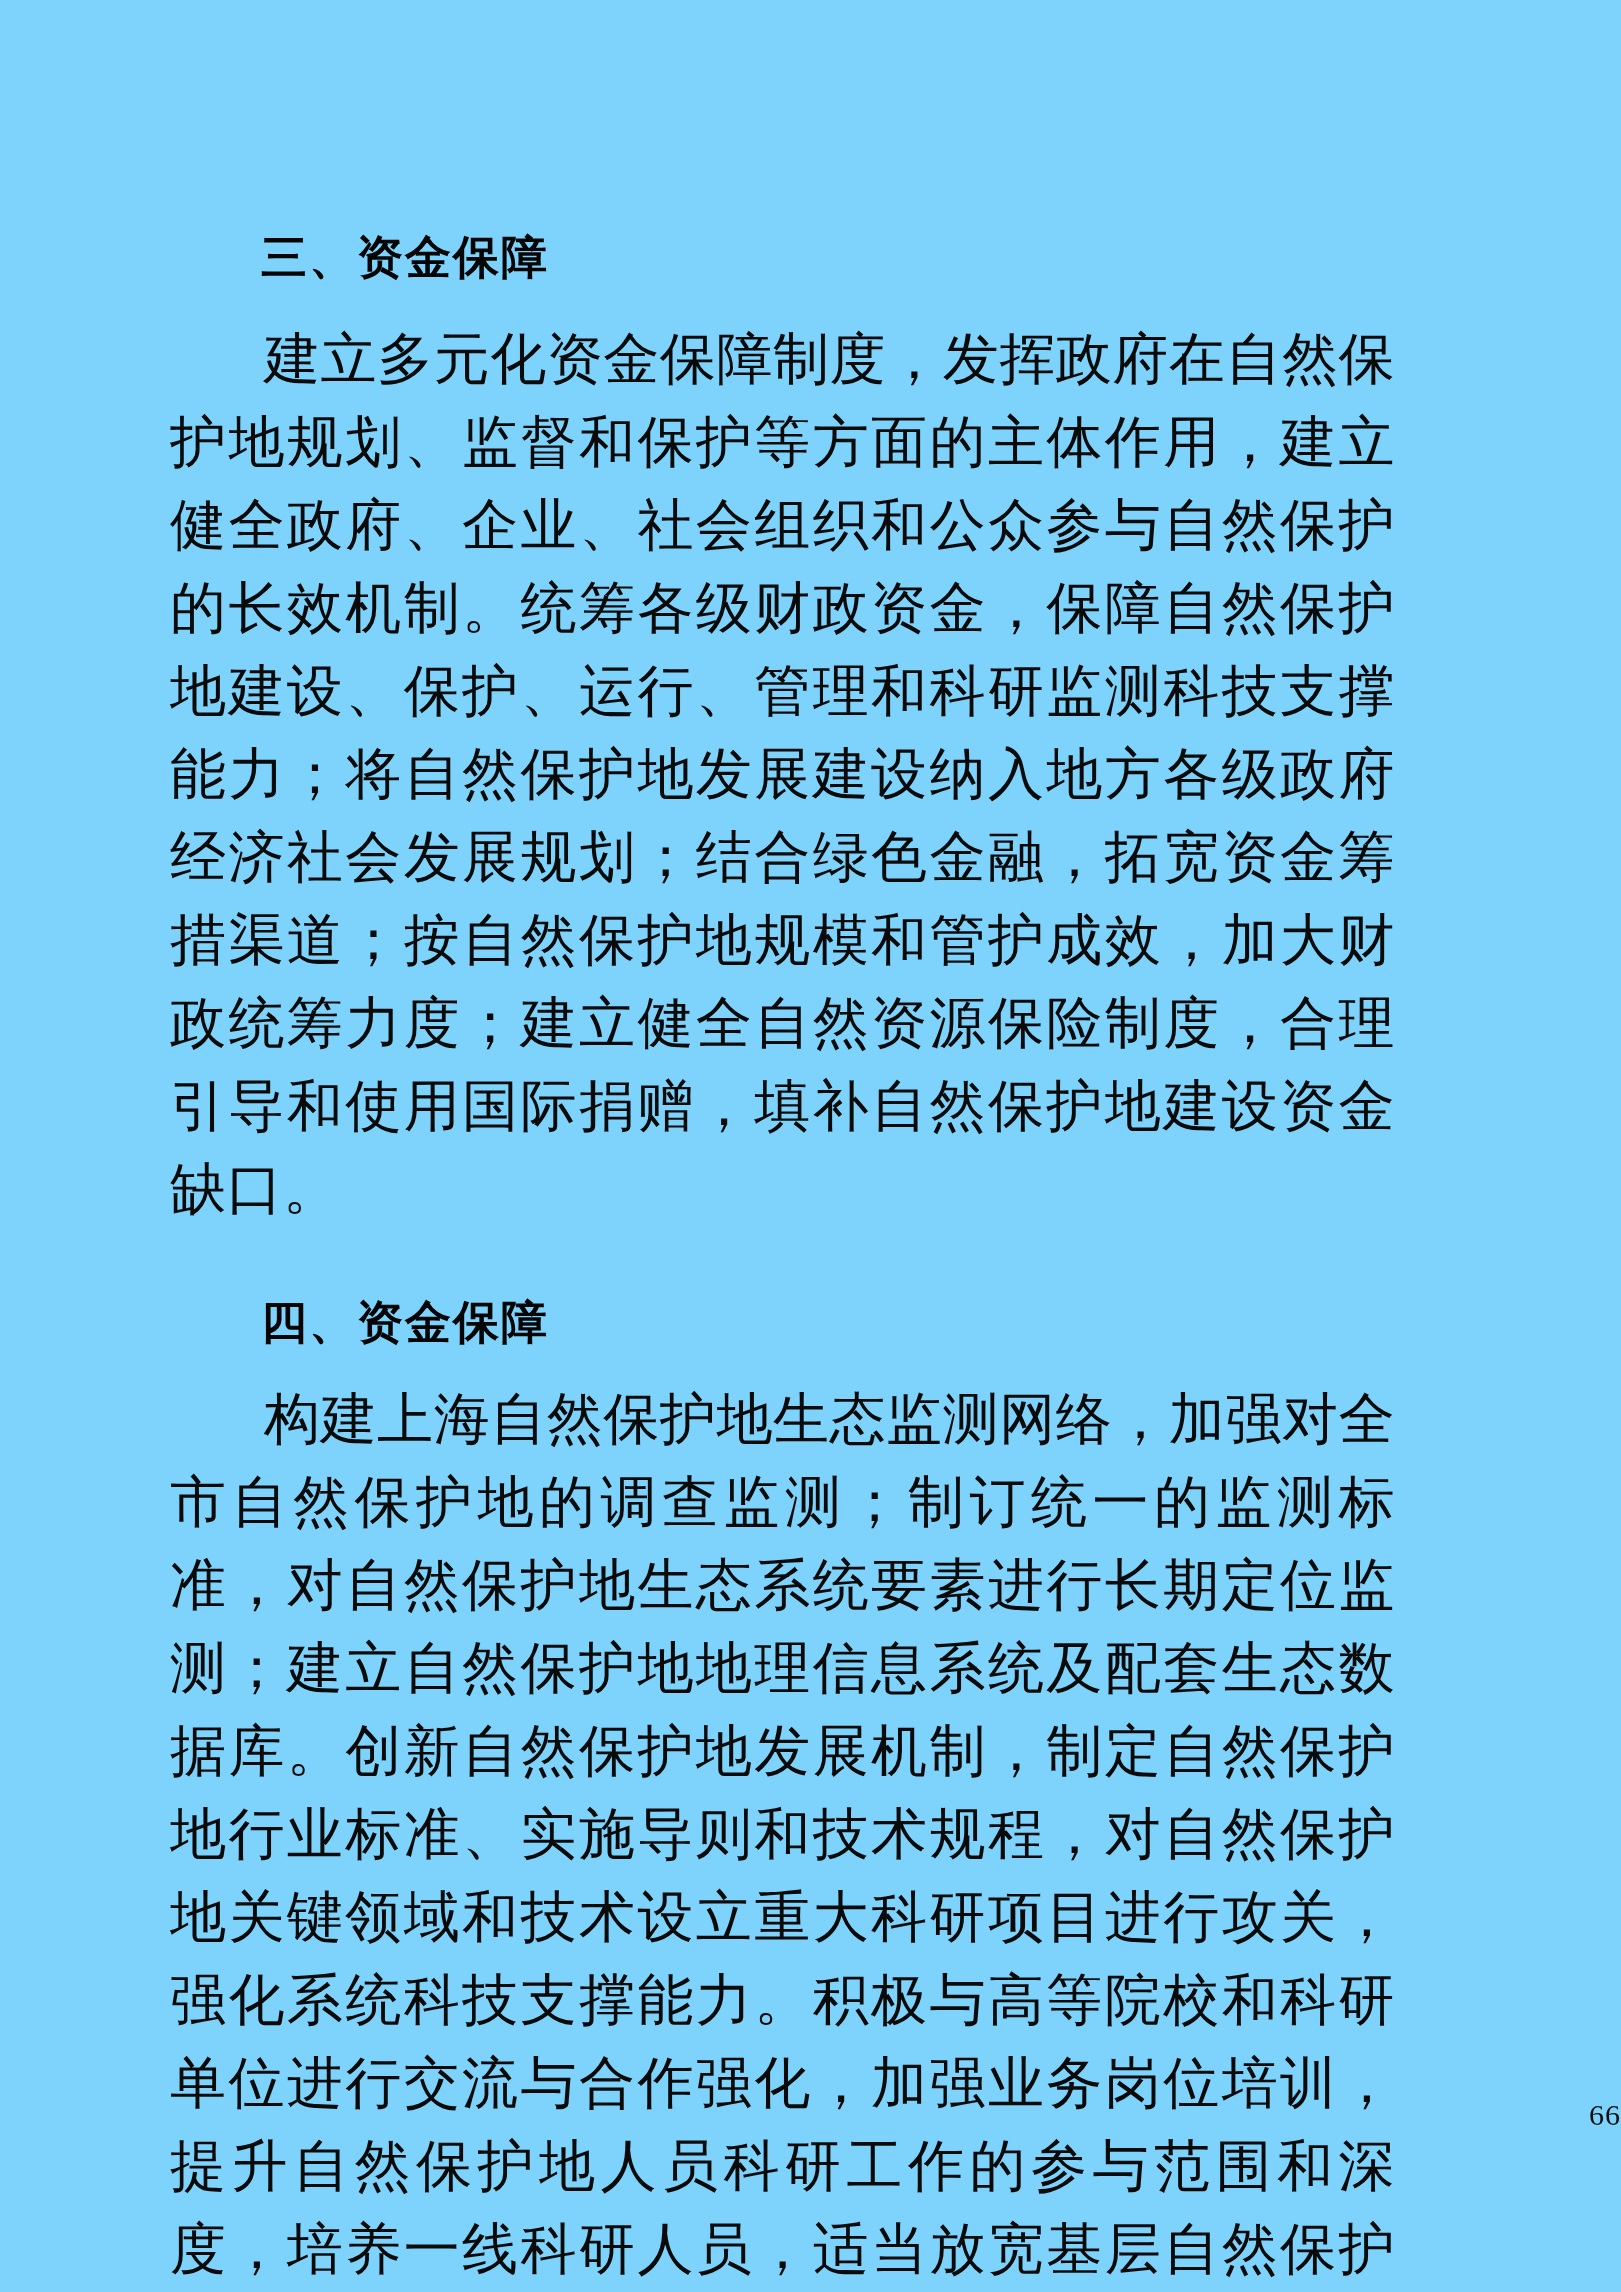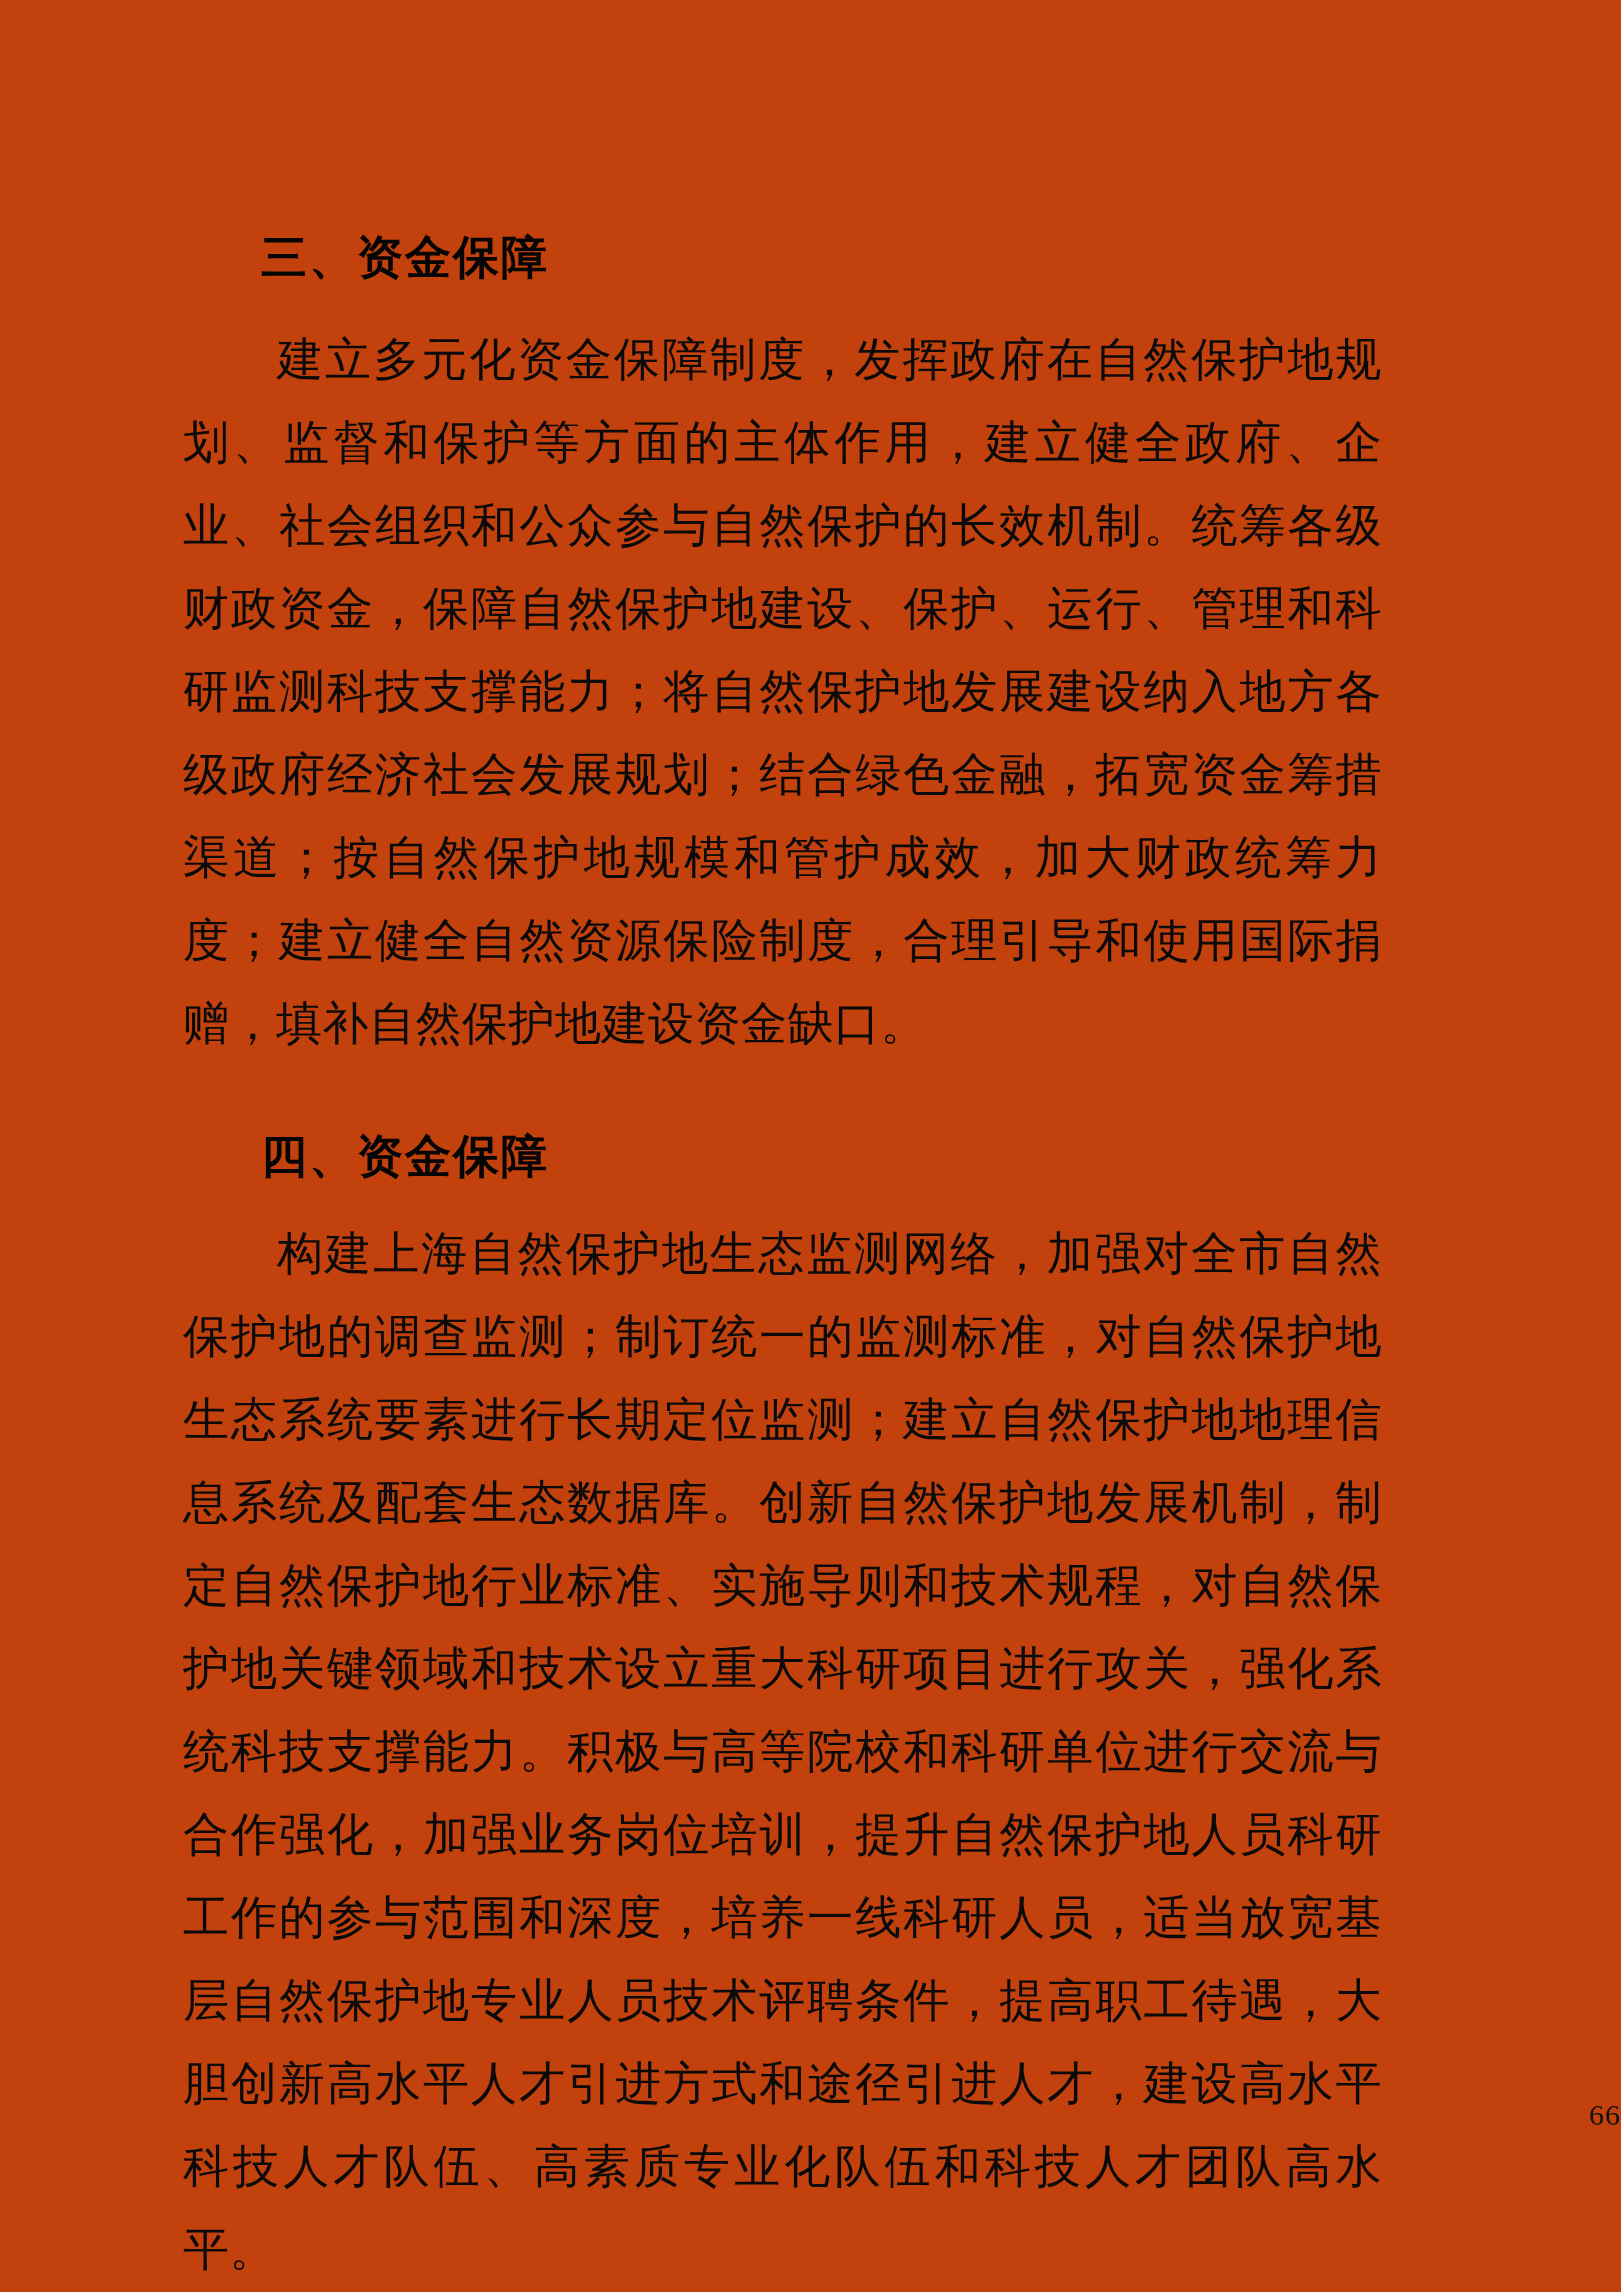--- a/index.html
+++ b/index.html
@@ -5,21 +5,21 @@
   html, body {
     margin: 0;
     padding: 0;
     background: #ffffff;
   }
 
   .page {
     position: relative;
     width: 1621px;
     height: 2293px;
-    background: #c2410c;
+    background: #7dd3fc;
     overflow: hidden;
     font-family: "Liberation Serif", "DejaVu Serif", serif;
   }
 
   .content {
     position: absolute;
     left: 167px;
     top: 147px;
     width: 1231px;
   }
@@ -38,24 +38,24 @@
     white-space: nowrap;
     -webkit-font-smoothing: none;
   }
 
   .heading-1 { margin-top: 76px; }
   .heading-2 { margin-top: 57px; }
 
   
   .para {
     font-family: "Liberation Serif", "DejaVu Serif", serif;
-    font-size: 46px;
+    font-size: 56px;
     line-height: 83px;
     color: #0a0a0a;
-    margin: 16px;
+    margin: 3px;
     padding: 0;
     text-align: justify;
     text-justify: inter-ideograph;
     text-indent: 94px;
     letter-spacing: 0.5px;
     word-break: break-all;
   }
 
   .para-1 { margin-top: 25.5px; }
   .para-2 { margin-top: 21.6px; font-family: Liberation Serif, serif; }

